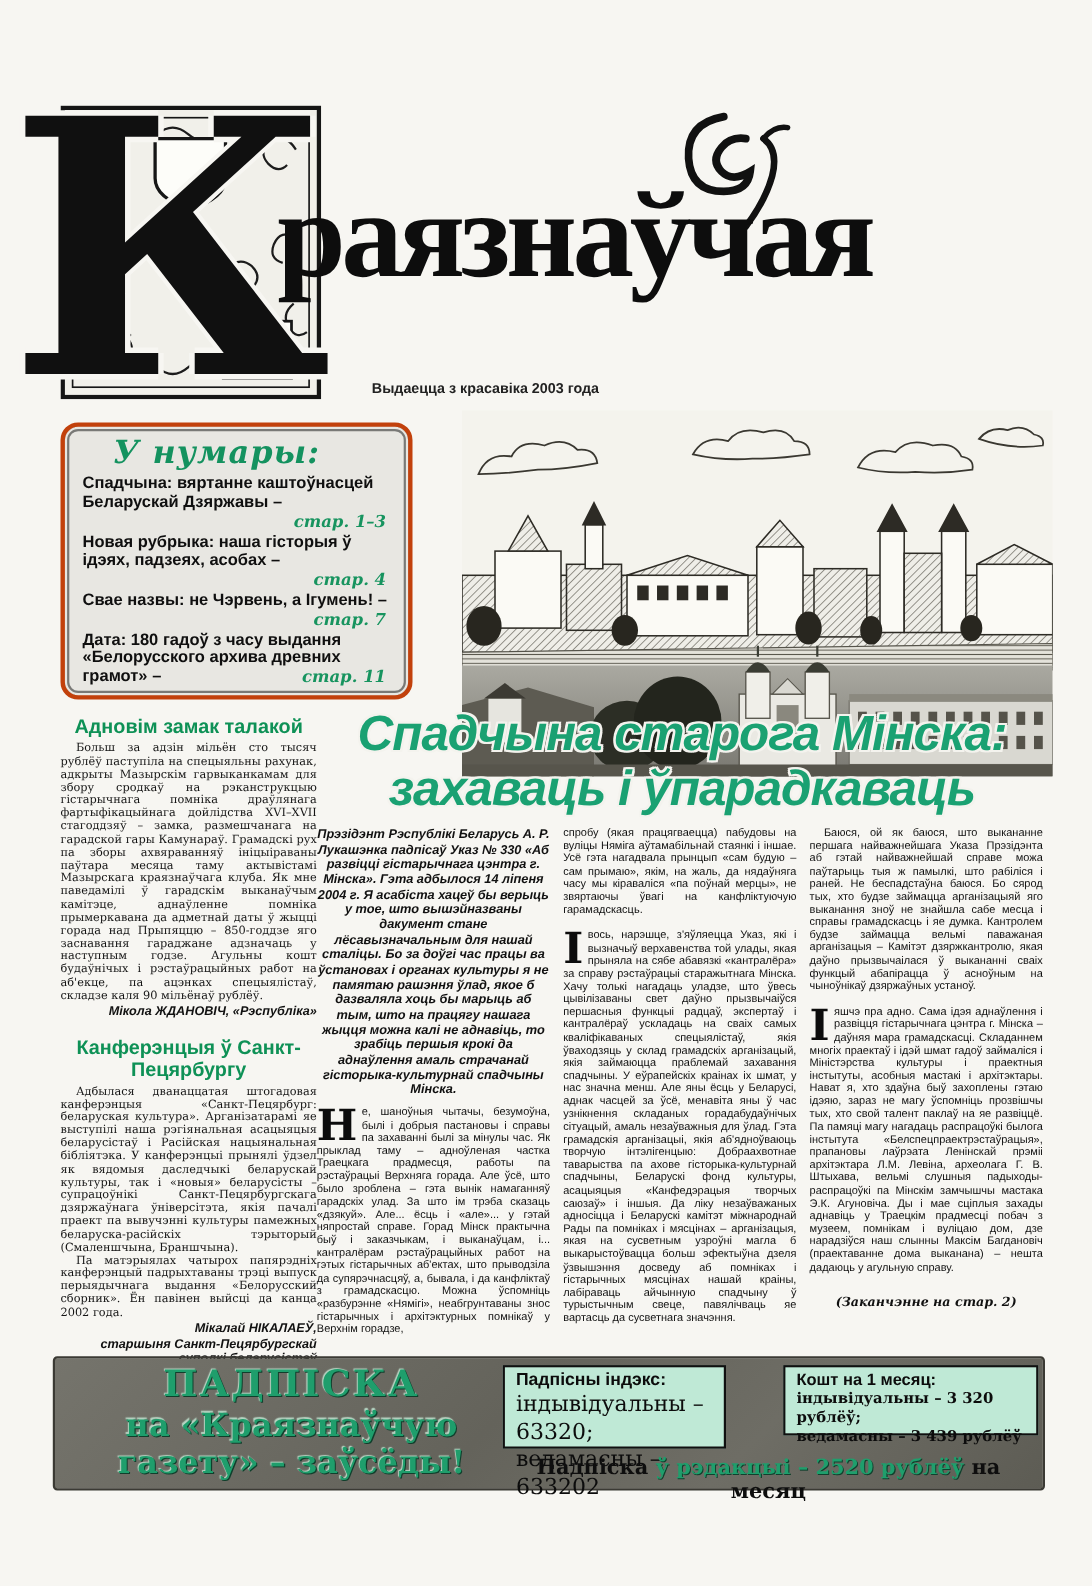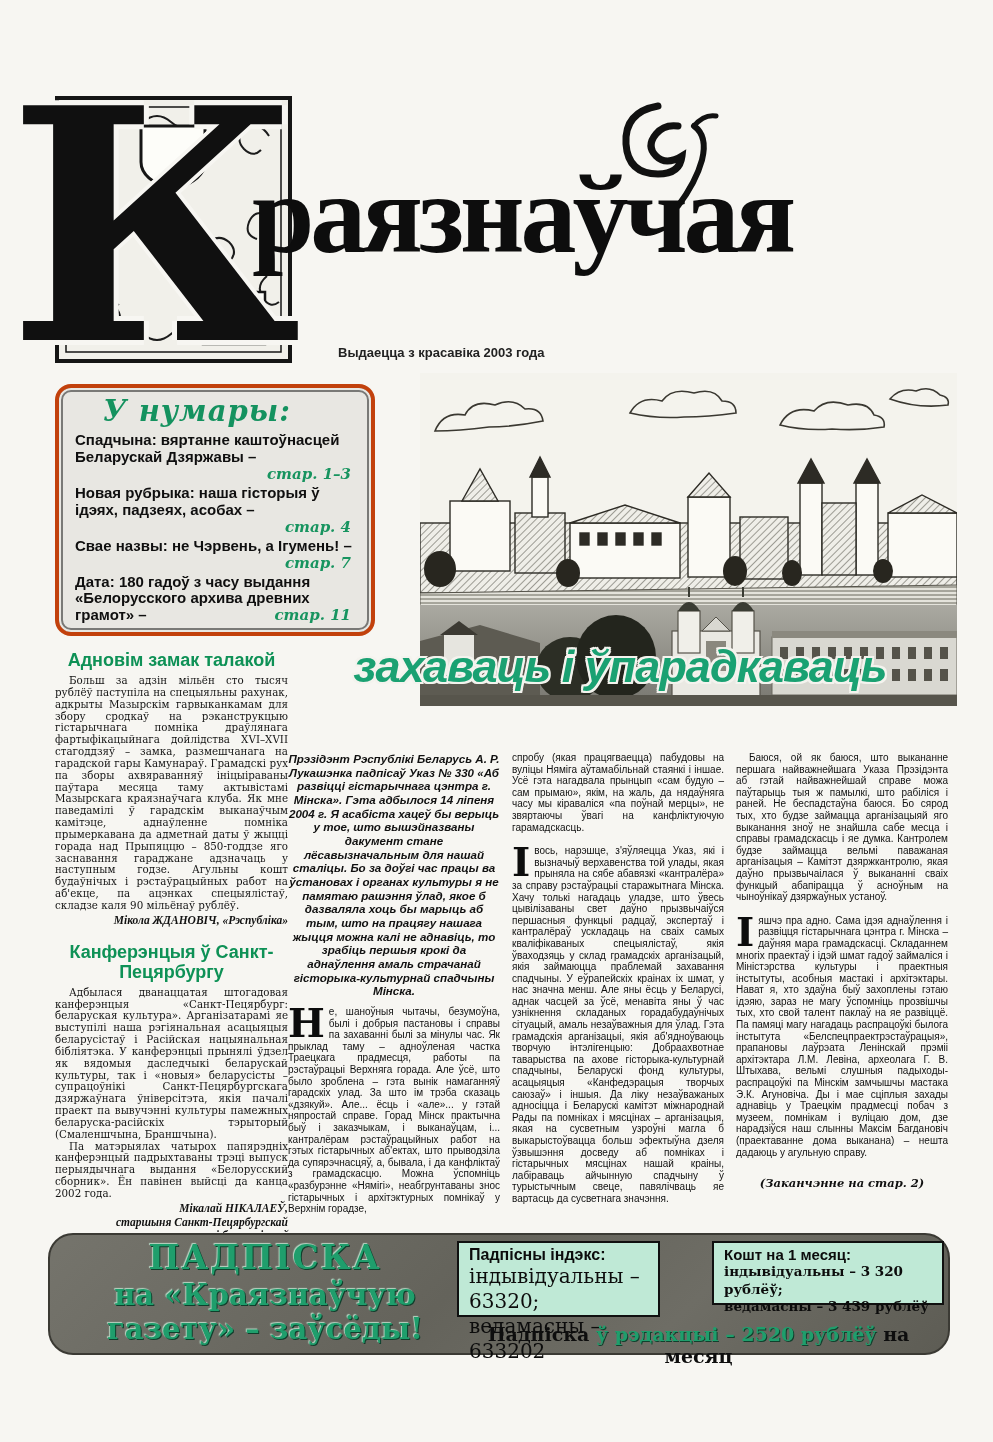--- a/index.html
+++ b/index.html
@@ -31,21 +31,21 @@
   .toc-item{font-weight:700;font-size:15px;line-height:1.13;color:#0f0f0f;margin-bottom:1px;}
   .pageref{display:block;text-align:right;font-family:"DejaVu Serif",serif;font-style:italic;
          font-weight:700;font-size:15px;color:#17945f;margin:0 6px 2px 0;}
   .pageref.tuck{margin-top:-17px;}
   
   .sidebar{position:absolute;left:55px;top:650px;width:233px;z-index:2;}
   .green-head{color:#0e9156;font-weight:700;font-size:18px;line-height:1.12;text-align:center;margin:0 0 5px;}
   .serif-body{font-family:"DejaVu Serif",serif;font-size:10.3px;line-height:1.15;
          text-align:justify;color:#141414;margin:0;}
   .serif-body.indent{text-indent:14px;}
-  .sig{font-family:Liberation Serif, serif;font-style:italic;font-weight:700;font-size:11.5px;
+  .sig{font-family:Liberation Sans, sans-serif;font-style:italic;font-weight:700;font-size:11.5px;
          text-align:right;margin:2px 0 0;line-height:1.2;}
   .art2{margin-top:14px;}
   
   .engraving{position:absolute;left:420px;top:373px;width:537px;height:333px;z-index:1;}
   
   .headline{position:absolute;left:278px;top:642px;width:684px;z-index:5;text-align:center;
          font-style:italic;font-weight:700;font-size:45px;line-height:1.12;letter-spacing:-1px;
          color:#1aa172;
          text-shadow:2px 0 0 #f4f3ee,-2px 0 0 #f4f3ee,0 2px 0 #f4f3ee,0 -2px 0 #f4f3ee,
                      2px 2px 0 #f4f3ee,-2px -2px 0 #f4f3ee,2px -2px 0 #f4f3ee,-2px 2px 0 #f4f3ee;}
@@ -56,21 +56,21 @@
   .sans-body{font-size:10px;line-height:1.16;text-align:justify;color:#101010;margin:0;}
   .sans-body.indent{text-indent:13px;}
   .sans-body.gap{margin-top:12px;}
   .dropcap{float:left;font-family:"DejaVu Serif",serif;font-weight:700;font-size:39px;
          line-height:0.8;padding:2px 4px 0 0;color:#0c0c0c;}
   .continuation{font-family:"DejaVu Serif",serif;font-style:italic;font-weight:700;
          font-size:11.5px;text-align:center;margin-top:18px;}
   
   .subs{position:absolute;left:48px;top:1233px;width:902px;height:122px;box-sizing:border-box;
         background:linear-gradient(135deg,#75746c,#64635b 45%,#6e6d65 70%,#5d5c54);
-        border:2px solid #3b3a34;border-radius:25px;z-index:2;}
+        border:2px solid #3b3a34;border-radius:4px;z-index:2;}
   .promo{position:absolute;left:20px;top:4px;width:390px;text-align:center;
         font-family:"DejaVu Serif",serif;font-weight:700;color:#1f9e6c;
         text-shadow:1px 1px 0 #103f2c,-1px -1px 1px #b7d6c4;line-height:1.18;}
   .promo .l1{font-size:33px;letter-spacing:2px;}
   .promo .l2,.promo .l3{font-size:29px;}
   .mint-box{position:absolute;box-sizing:border-box;background:#bfe9d6;border:2px solid #101010;
         padding:3px 10px;}
   .index-box{left:407px;top:6px;width:203px;height:76px;}
   .price-box{left:662px;top:6px;width:232px;height:64px;}
   .mint-title{font-weight:700;font-size:16px;color:#0c0c0c;}
@@ -280,20 +280,21 @@
           <rect x="488" y="296" width="8" height="12"></rect>
             <rect x="504" y="296" width="8" height="12"></rect>
           <rect x="520" y="296" width="8" height="12"></rect>
         </g>
         <rect x="0" y="322" width="537" height="11" fill="#57554c"></rect>
       </g>
     </svg>
   </div>
 
   <div class="headline">
+    <div>Спадчына старога Мінска:</div>
     <div>захаваць і ўпарадкаваць</div>
   </div>
 
   <div class="col col1">
     <p class="intro">Прэзідэнт Рэспублікі Беларусь А. Р. Лукашэнка падпісаў Указ № 330 «Аб развіцці гістарычнага цэнтра г. Мінска». Гэта адбылося 14 ліпеня 2004 г. Я асабіста хацеў бы верыць у тое, што вышэйназваны дакумент стане лёсавызначальным для нашай сталіцы. Бо за доўгі час працы ва ўстановах і органах культуры я не памятаю рашэння ўлад, якое б дазваляла хоць бы марыць аб тым, што на працягу нашага жыцця можна калі не аднавіць, то зрабіць першыя крокі да аднаўлення амаль страчанай гісторыка-культурнай спадчыны Мінска.</p>
     <p class="sans-body">
       <span class="dropcap">Н</span><span>е, шаноўныя чытачы, безумоўна, былі і добрыя пастановы і справы па захаванні былі за мінулы час. Як прыклад таму – адноўленая частка Траецкага прадмесця, работы па рэстаўрацыі Верхняга горада. Але ўсё, што было зроблена – гэта вынік намаганняў гарадскіх улад. За што ім трэба сказаць «дзякуй». Але... ёсць і «але»... у гэтай няпростай справе. Горад Мінск практычна быў і заказчыкам, і выканаўцам, і... кантралёрам рэстаўрацыйных работ на гэтых гістарычных аб'ектах, што прыводзіла да супярэчнасцяў, а, бывала, і да канфліктаў з грамадскасцю. Можна ўспомніць «разбурэнне «Нямігі», неабгрунтаваны знос гістарычных і архітэктурных помнікаў у Верхнім горадзе,</span>
     </p>
   </div>
 

